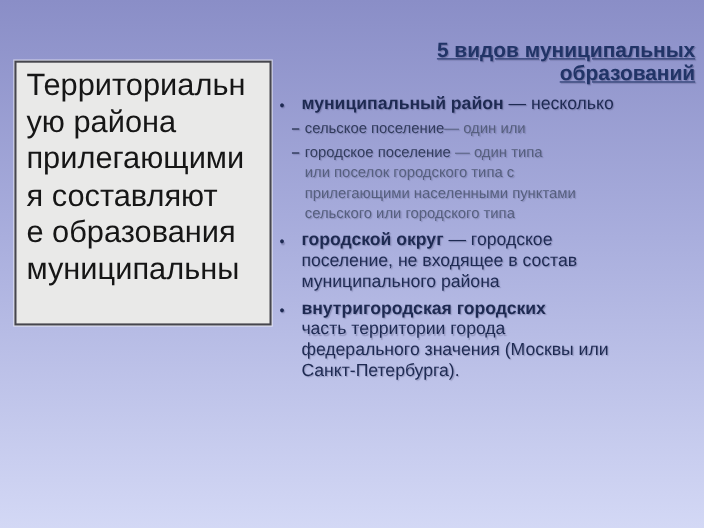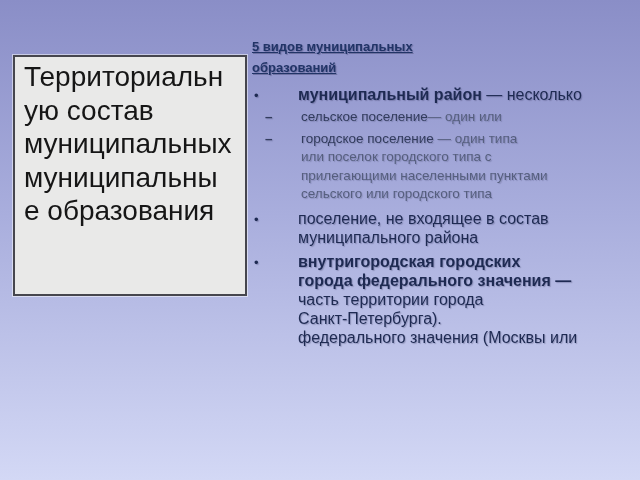--- a/index.html
+++ b/index.html
@@ -29,56 +29,57 @@
     letter-spacing: 0px;
   }
   .title-box .tline { white-space: nowrap; }
   
   .content {
     position: absolute;
     left: 252px; top: 36px;
     width: 380px;
   }
   .heading {
-    text-align: left;
+    text-align: right;
     font-weight: bold;
-    font-size: 13px;
+    font-size: 19px;
     line-height: 21px;
     color: #213467;
     text-shadow: 1px 1px 1px rgba(30,30,70,0.30);
   }
   .heading .hline span { text-decoration: underline; }
   .bullets { margin-top: 7px; }
   .item { display: flex; }
   .item .mk {
     flex: 0 0 20px;
     text-align: left;
     padding-left: 2px;
   }
   .lvl1 { color: #1e2a52; font-size: 16px; line-height: 19px; margin-top: 5px; text-shadow: 1px 1px 1px rgba(30,30,70,0.25); }
   .lvl1:first-child { margin-top: 0; }
   .lvl1 .mk { font-size: 13px; padding-top: 1px; }
   .lvl1 .seg-bold { font-weight: bold; }
   .lvl2 { margin-left: 13px; color: #565f7e; font-size: 13.5px; line-height: 18.5px; margin-top: 3px; text-shadow: 1px 1px 1px rgba(30,30,70,0.20); }
   .lvl2 .mk { flex: 0 0 12px; font-weight: bold; color: #323c5d; padding-left: 0; }
   .lvl2 .seg-bold { font-weight: normal; color: #323c5d; }
-  .bt { flex: 1 1 auto; margin-left: 24px; }
+  .bt { flex: 1 1 auto; }
   .ln { white-space: nowrap; }
 </style>
 </head>
 <body>
 
 <div class="slide">
 
   <div class="title-box">
     <div class="tline">Территориальн</div>
-    <div class="tline">ую состав</div>
-    <div class="tline">муниципальных</div>
+    <div class="tline">ую района</div>
+    <div class="tline">прилегающими</div>
+    <div class="tline">я составляют</div>
+    <div class="tline">е образования</div>
     <div class="tline">муниципальны</div>
-    <div class="tline">е образования</div>
   </div>
 
   <div class="content">
 
     <div class="heading">
       <div class="hline"><span>5 видов муниципальных</span></div>
       <div class="hline"><span>образований</span></div>
     </div>
 
     <div class="bullets">
@@ -103,31 +104,31 @@
           <div class="ln"><span class="seg-bold">городское поселение</span><span> — один типа</span></div>
           <div class="ln"><span>или поселок городского типа с</span></div>
           <div class="ln"><span>прилегающими населенными пунктами</span></div>
           <div class="ln"><span>сельского или городского типа</span></div>
         </div>
       </div>
 
       <div class="item lvl1">
         <span class="mk">•</span>
         <div class="bt">
+          <div class="ln"><span class="seg-bold">городской округ</span><span> — городское</span></div>
           <div class="ln"><span>поселение, не входящее в состав</span></div>
           <div class="ln"><span>муниципального района</span></div>
         </div>
       </div>
 
       <div class="item lvl1">
         <span class="mk">•</span>
         <div class="bt">
           <div class="ln"><span class="seg-bold">внутригородская городских</span></div>
-          <div class="ln"><span class="seg-bold">города федерального значения —</span></div>
           <div class="ln"><span>часть территории города</span></div>
+          <div class="ln"><span>федерального значения (Москвы или</span></div>
           <div class="ln"><span>Санкт-Петербурга).</span></div>
-          <div class="ln"><span>федерального значения (Москвы или</span></div>
         </div>
       </div>
 
     </div>
   </div>
 </div>
 
 </body></html>

